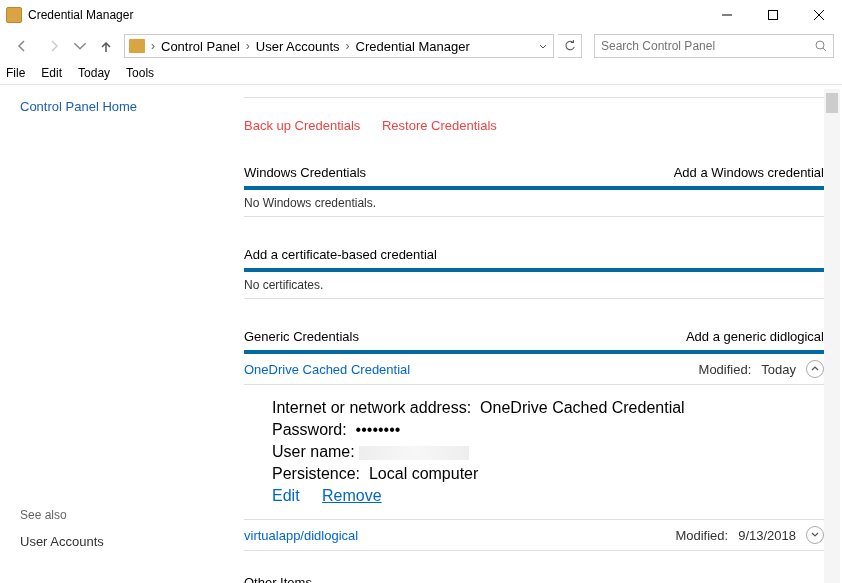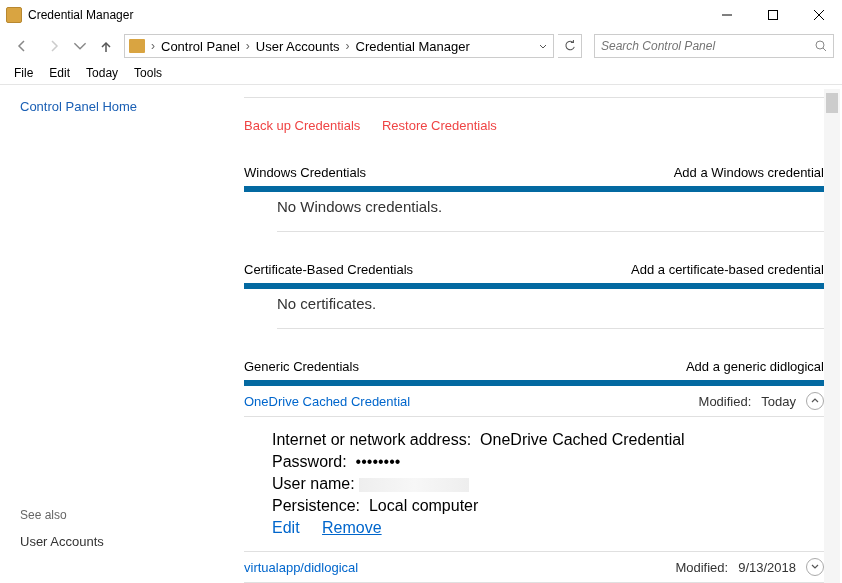--- a/index.html
+++ b/index.html
@@ -17,43 +17,43 @@
   
   .addrbar { height: 32px; display: flex; align-items: center; padding: 0 8px; gap: 4px; }
   .nav-arrow { width: 28px; height: 28px; display: flex; align-items: center; justify-content: center; color: #888; }
   .nav-arrow svg { width: 14px; height: 14px; stroke: #888; }
   .breadcrumb-box { flex: 0 0 430px; height: 24px; border: 1px solid #ccc; background: #fff; display: flex; align-items: center; padding: 0 4px; gap: 2px; }
   .breadcrumb-box .folder-icon { width: 16px; height: 14px; background: #d9a441; border-radius: 1px; margin-right: 2px; }
   .crumb-sep { color: #666; padding: 0 2px; }
   .crumb { font-size: 13px; color: #000; padding: 0 2px; cursor: pointer; }
   .refresh-btn { width: 24px; height: 24px; border: 1px solid #ccc; border-left: none; display: flex; align-items: center; justify-content: center; margin-right: 8px; }
   .search-box { flex: 1; height: 24px; border: 1px solid #ccc; display: flex; align-items: center; padding: 0 6px; color: #888; }
-  .search-box input { border: none; outline: none; flex: 1; font-size: 12px; font-style: italic; color: #a16207; background: transparent; }
+  .search-box input { border: none; outline: none; flex: 1; font-size: 12px; color: #a16207; background: transparent; }
   .search-box .mag { width: 12px; height: 12px; }
 
   
-  .menubar { height: 22px; display: flex; align-items: center; padding: 0 14px; gap: 16px; font-size: 12px; }
+  .menubar { height: 22px; display: flex; align-items: center; padding: 0 6px; gap: 16px; font-size: 12px; }
   .menubar span { cursor: pointer; }
 
   
   .main { display: flex; height: 511px; border-top: 1px solid #e5e5e5; position: relative; }
   .sidebar { width: 240px; padding: 14px 20px; font-size: 13px; color: #1a5fb4; }
   .sidebar .cp-home { color: #1a5fb4; cursor: pointer; }
   .sidebar .see-also { margin-top: 394px; font-size: 12px; color: #666; }
   .sidebar .ua-link { color: #333; cursor: pointer; margin-top: 12px; font-size: 13px; }
 
   .content { flex: 1; padding: 0 18px 0 4px; overflow: hidden; font-size: 13px; }
   .content-inner { padding-top: 10px; }
   .top-actions { margin: 20px 0 30px 0; }
   .link { color: #ef4444; cursor: pointer; margin-right: 18px; }
 
-  .section-header { display: flex; justify-content: space-between; align-items: center; border-bottom: 6px solid #0369a1; padding: 2px 0 6px 0; margin-top: 18px; }
+  .section-header { display: flex; justify-content: space-between; align-items: center; border-bottom: 4px solid #0369a1; padding: 2px 0 6px 0; margin-top: 18px; }
   .section-title { font-size: 13px; color: #000; }
   .add-link { color: #000000; font-size: 13px; cursor: pointer; }
-  .empty-msg { padding: 6px 0 16px 0; font-size: 15px; color: #333; border-bottom: 1px solid #e0e0e0; margin-left: 33px; }
+  .empty-msg { padding: 6px 0 6px 0; font-size: 12px; color: #333; border-bottom: 1px solid #e0e0e0; }
 
   .cred-row { display: flex; justify-content: space-between; align-items: center; padding: 6px 0; border-bottom: 1px solid #e0e0e0; }
   .cred-name { color: #0066cc; cursor: pointer; }
   .cred-mod { color: #333; display: flex; align-items: center; gap: 10px; font-size: 13px; }
   .expand-btn { width: 18px; height: 18px; border-radius: 50%; border: 1px solid #aaa; display: flex; align-items: center; justify-content: center; cursor: pointer; }
   .expand-btn svg { width: 8px; height: 8px; }
 
   .cred-detail { padding: 10px 0 10px 28px; font-size: 16px; border-bottom: 1px solid #e0e0e0; }
   .cred-detail div { margin: 4px 0; }
   .cred-detail .lbl { display: inline-block; }
@@ -169,21 +169,20 @@
         <span class="link">Restore Credentials</span>
       </div>
 
       <div class="section-header">
         <span class="section-title">Windows Credentials</span>
         <span class="add-link">Add a Windows credential</span>
       </div>
       <div class="empty-msg">No Windows credentials.</div>
 
       <div class="section-header" style="margin-top:28px">
-        <span class="section-title">Certificate-Based Credentials</span>
         <span class="add-link">Add a certificate-based credential</span>
       </div>
       <div class="empty-msg">No certificates.</div>
 
       <div class="section-header" style="margin-top:28px">
         <span class="section-title">Generic Credentials</span>
         <span class="add-link">Add a generic didlogical</span>
       </div>
 
       <div class="cred-row">

